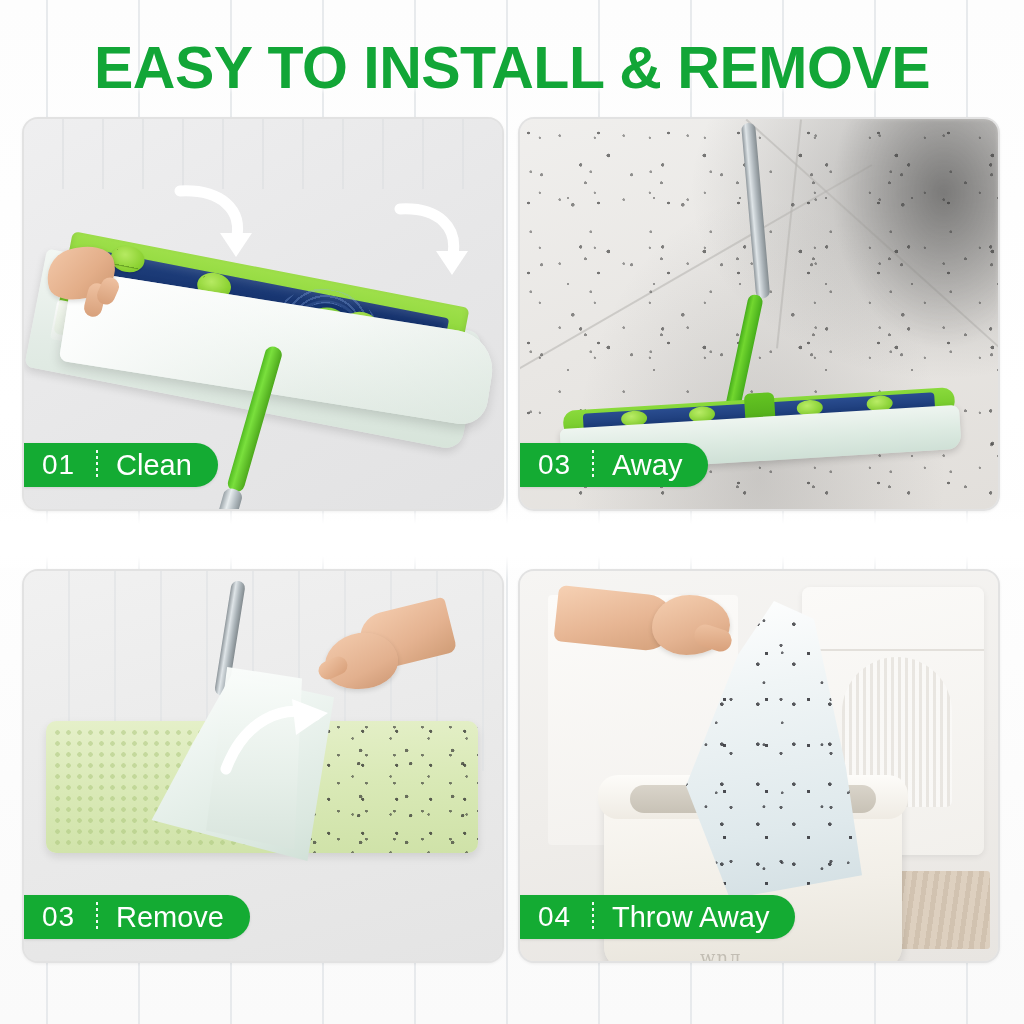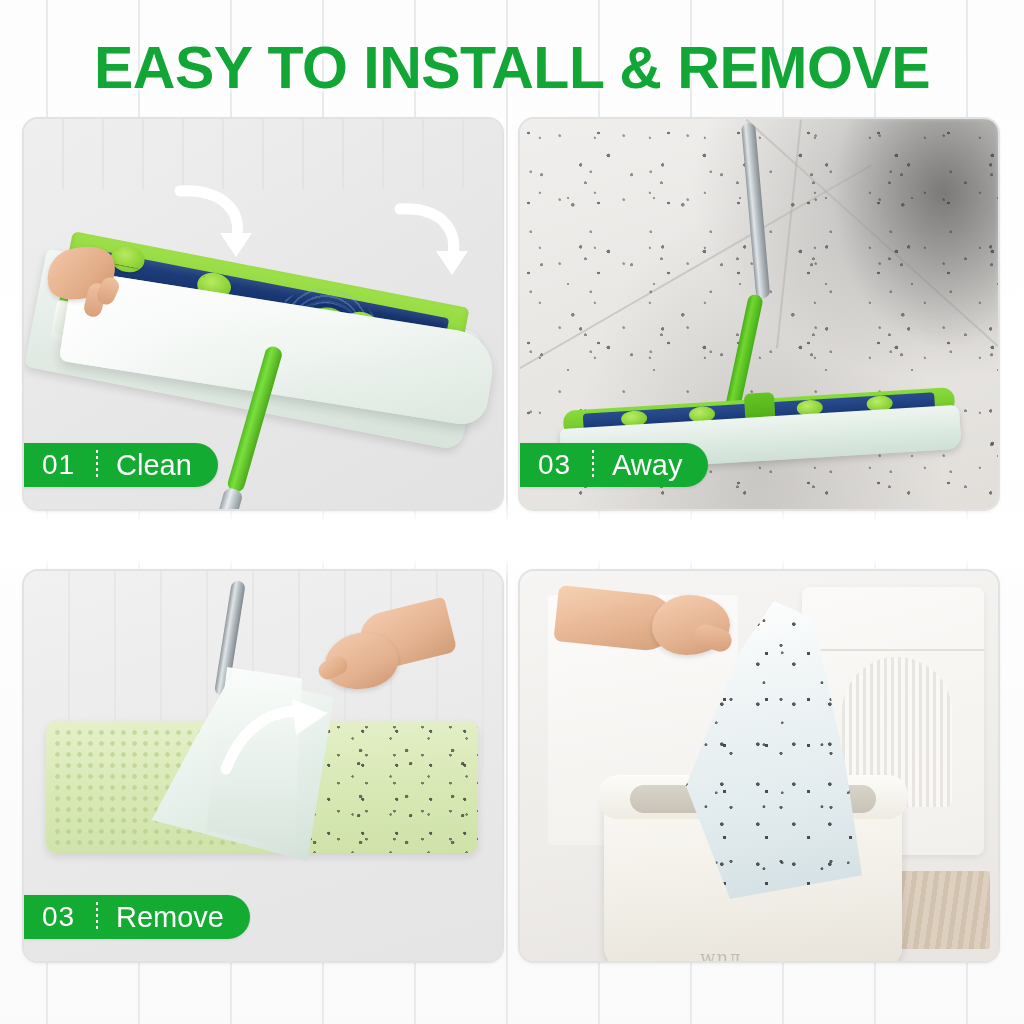--- a/index.html
+++ b/index.html
@@ -576,15 +576,20 @@
         <div class="specks"></div>
       </div>
 
       <div class="hand4">
         <div class="arm"></div>
         <div class="palm"></div>
         <div class="fing"></div>
       </div>
     </div>
 
+    <div class="badge">
+      <span class="num">04</span>
+      <span class="divider"></span>
+      <span class="lbl">Throw Away</span>
+    </div>
   </div>
 
 </div>
 
 </body></html>

